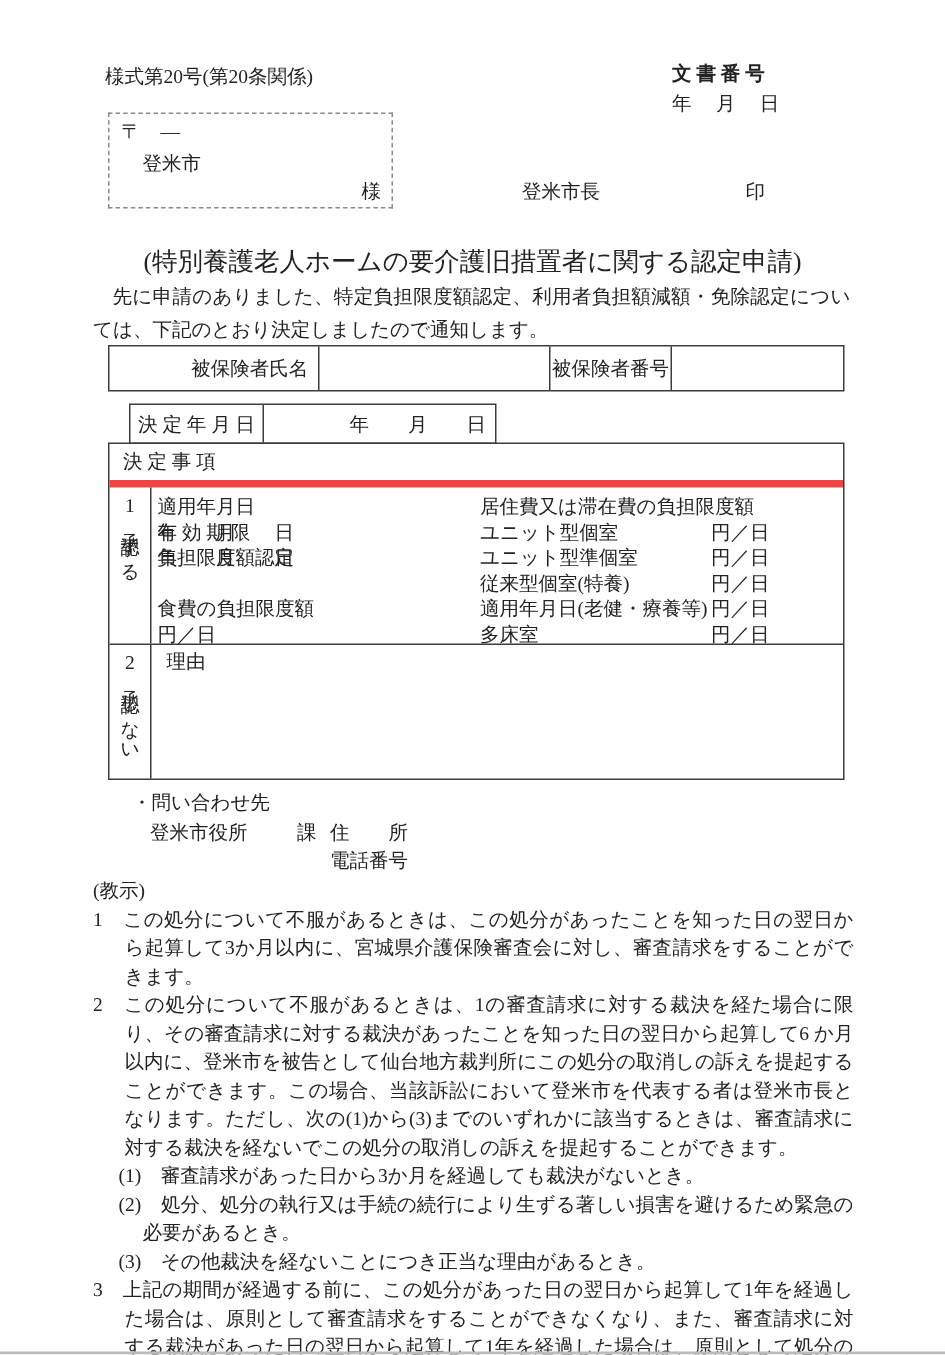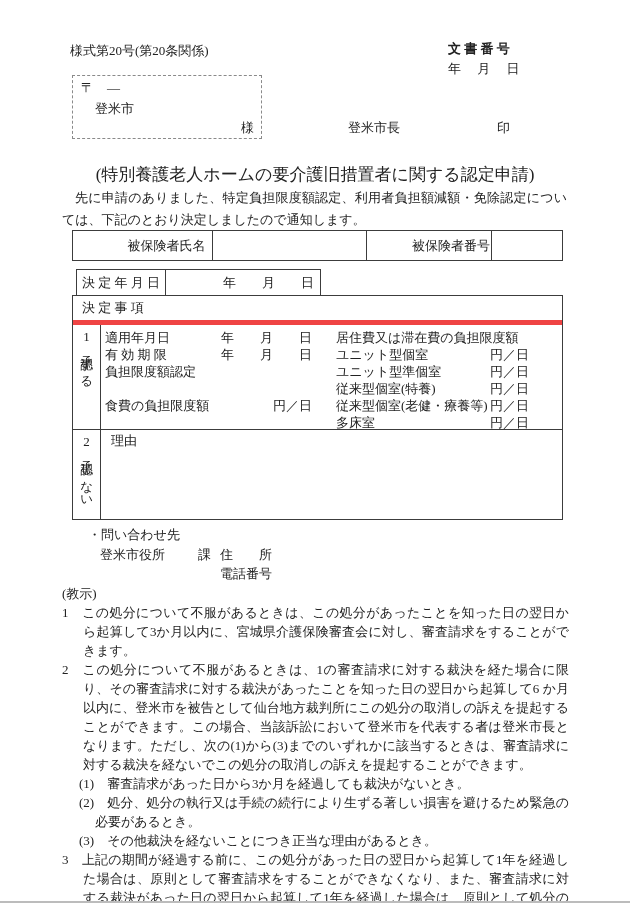--- a/index.html
+++ b/index.html
@@ -29,41 +29,41 @@
   .issuer-seal{left:497px;top:121px;}
   
   .title-main{left:0;top:145px;width:630px;text-align:center;font-size:14px;}
   .title-sub{left:0;top:166px;width:630px;text-align:center;font-size:17px;}
   .intro{left:62px;top:187px;width:505px;line-height:22px;text-indent:13px;text-align:justify;}
   
   .t-insured{left:72px;top:230px;width:489px;height:29px;border:1px solid #3c3c3c;display:flex;}
   .t-insured .c{border-right:1px solid #3c3c3c;display:flex;align-items:center;justify-content:center;}
   .c-name-label{width:91px;margin-left:48px;}
   .c-name-value{width:153px;}
-  .c-num-label{width:80px;margin-left:44px;}
+  .c-num-label{width:80px;}
   .c-num-value{flex:1;border-right:none !important;display:flex;align-items:stretch;padding:0;}
   .num-cell{flex:1;margin:3px 0;}
   .num-cell + .num-cell{border-left:1px dashed #8a8a8a;}
   
-  .t-ddate{left:76px;top:269px;width:243px;height:25px;border:1px solid #3c3c3c;display:flex;}
+  .t-ddate{left:86px;top:269px;width:243px;height:25px;border:1px solid #3c3c3c;display:flex;}
   .dd-label{width:88px;border-right:1px solid #3c3c3c;display:flex;align-items:center;justify-content:center;}
   .dd-value{flex:1;display:flex;align-items:center;justify-content:flex-end;padding-right:6px;}
   
   .t-decision{left:72px;top:295px;width:489px;border:1px solid #3c3c3c;}
   .dec-header{height:24px;line-height:24px;padding-left:9px;border-bottom:5px solid #ef4444;}
   .dec-row{display:flex;}
   .dec-row1{height:104px;border-bottom:1px solid #3c3c3c;}
   .dec-row2{height:89px;}
   .dec-side{width:27px;border-right:1px solid #3c3c3c;display:flex;flex-direction:column;align-items:center;}
   .dec-side .n{padding-top:5px;}
   .dec-side .vert{writing-mode:vertical-rl;text-orientation:upright;margin-top:3px;letter-spacing:2px;font-size:12.5px;}
   .dec-body{flex:1;padding-top:4px;}
   .dline{display:flex;height:17px;line-height:17px;}
-  .dl-left{width:211px;display:flex;justify-content:space-between;padding-left:4px;box-sizing:border-box;}
-  .dl-right{width:193px;margin-left:24px;display:flex;justify-content:space-between;}
+  .dl-left{width:211px;display:flex;justify-content:space-between;padding-left:4px;box-sizing:border-box;flex-direction:column;}
+  .dl-right{width:193px;margin-left:8px;display:flex;justify-content:space-between;}
   .reason{padding:4px 0 0 10px;}
   
   .contact{left:0;top:528px;width:630px;height:56px;}
   .ct-heading{position:absolute;left:88px;top:0;}
   .ct-office{position:absolute;left:100px;top:20px;}
   .ct-section{position:absolute;left:198px;top:20px;}
   .ct-address{position:absolute;left:220px;top:20px;}
   .ct-phone{position:absolute;left:220px;top:39px;}
   
   .kyoji{left:62px;top:584px;width:507px;line-height:19px;text-align:justify;}
@@ -162,21 +162,21 @@
               <span>従来型個室(特養)</span>
               <span>円／日</span>
             </div>
         </div>
         <div class="dline">
           <div class="dl-left">
               <span>食費の負担限度額</span>
               <span>円／日</span>
             </div>
           <div class="dl-right">
-              <span>従来型個室(老健・療養等)</span>
+              <span>適用年月日(老健・療養等)</span>
               <span>円／日</span>
             </div>
         </div>
         <div class="dline">
           <div class="dl-left">
               <span></span>
               <span></span>
             </div>
           <div class="dl-right">
               <span>多床室</span>

